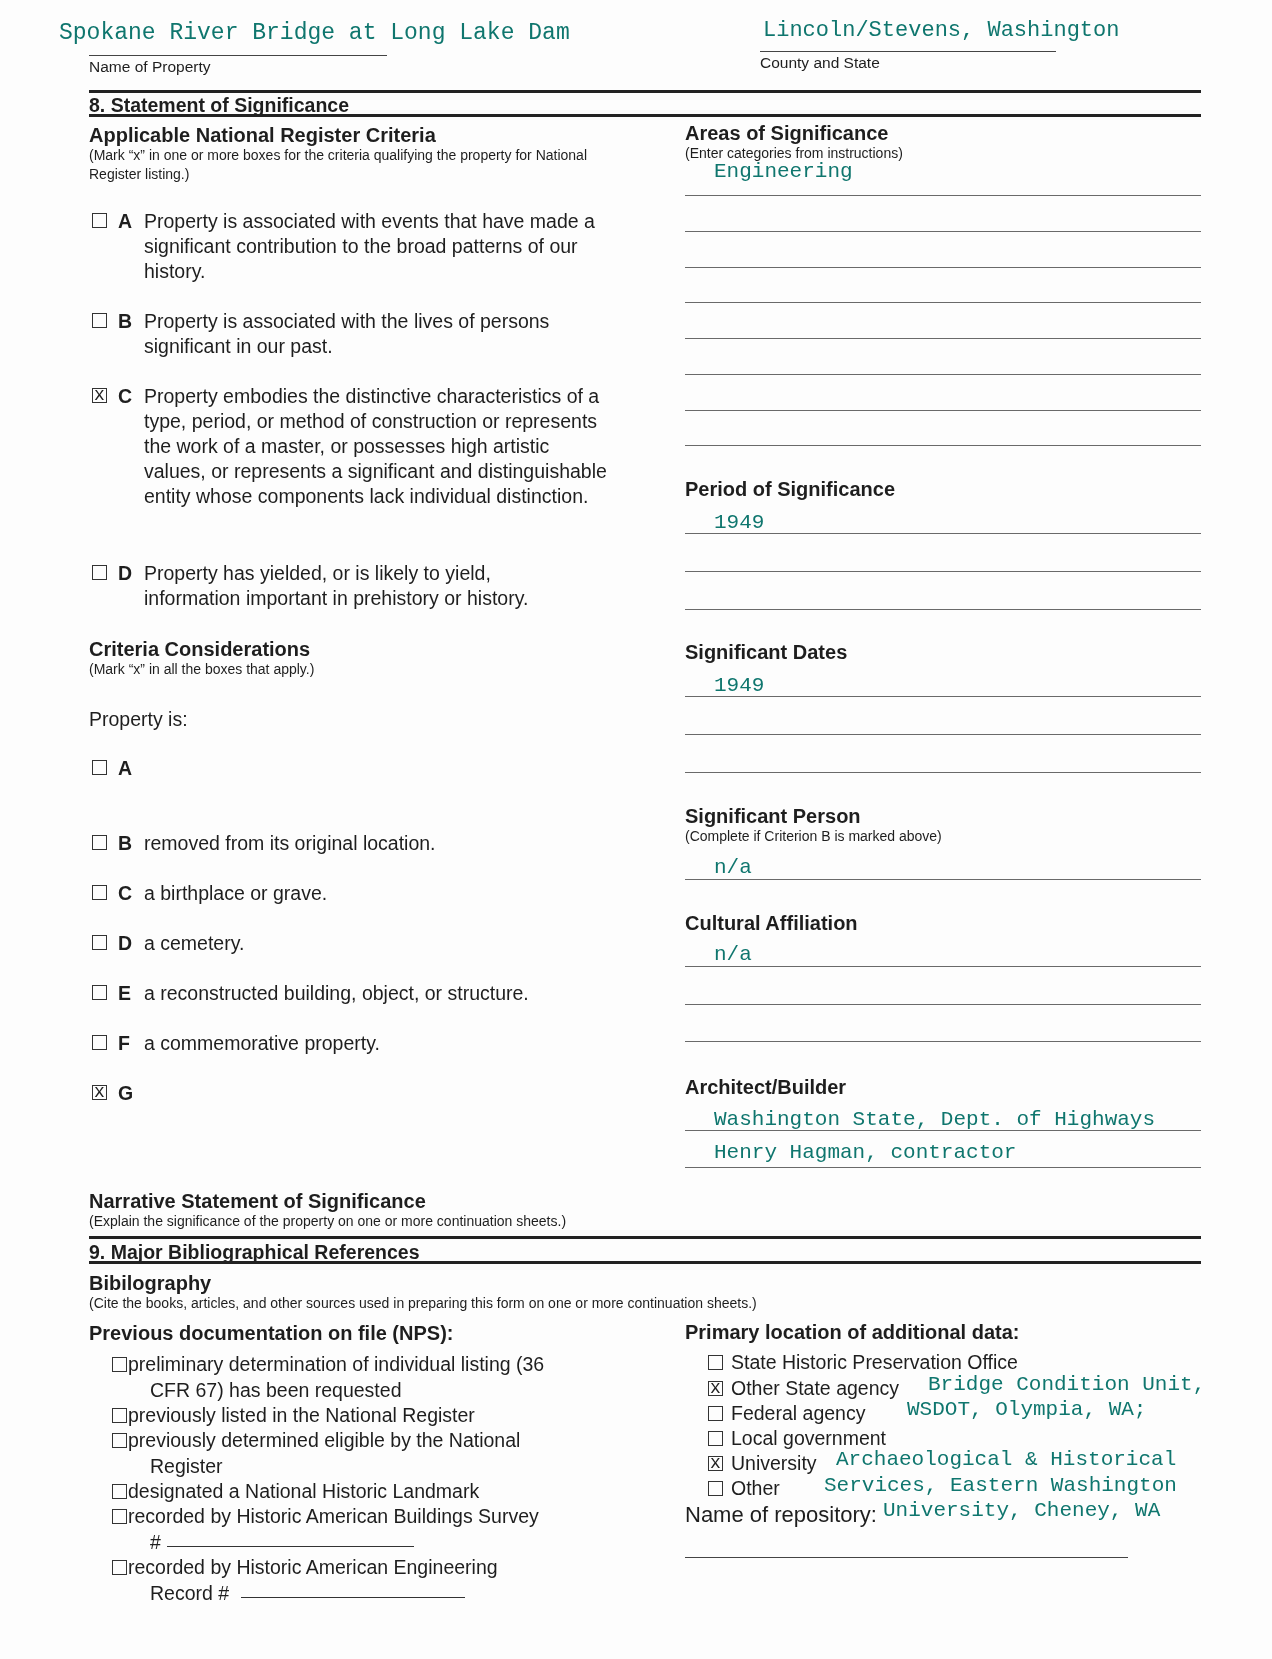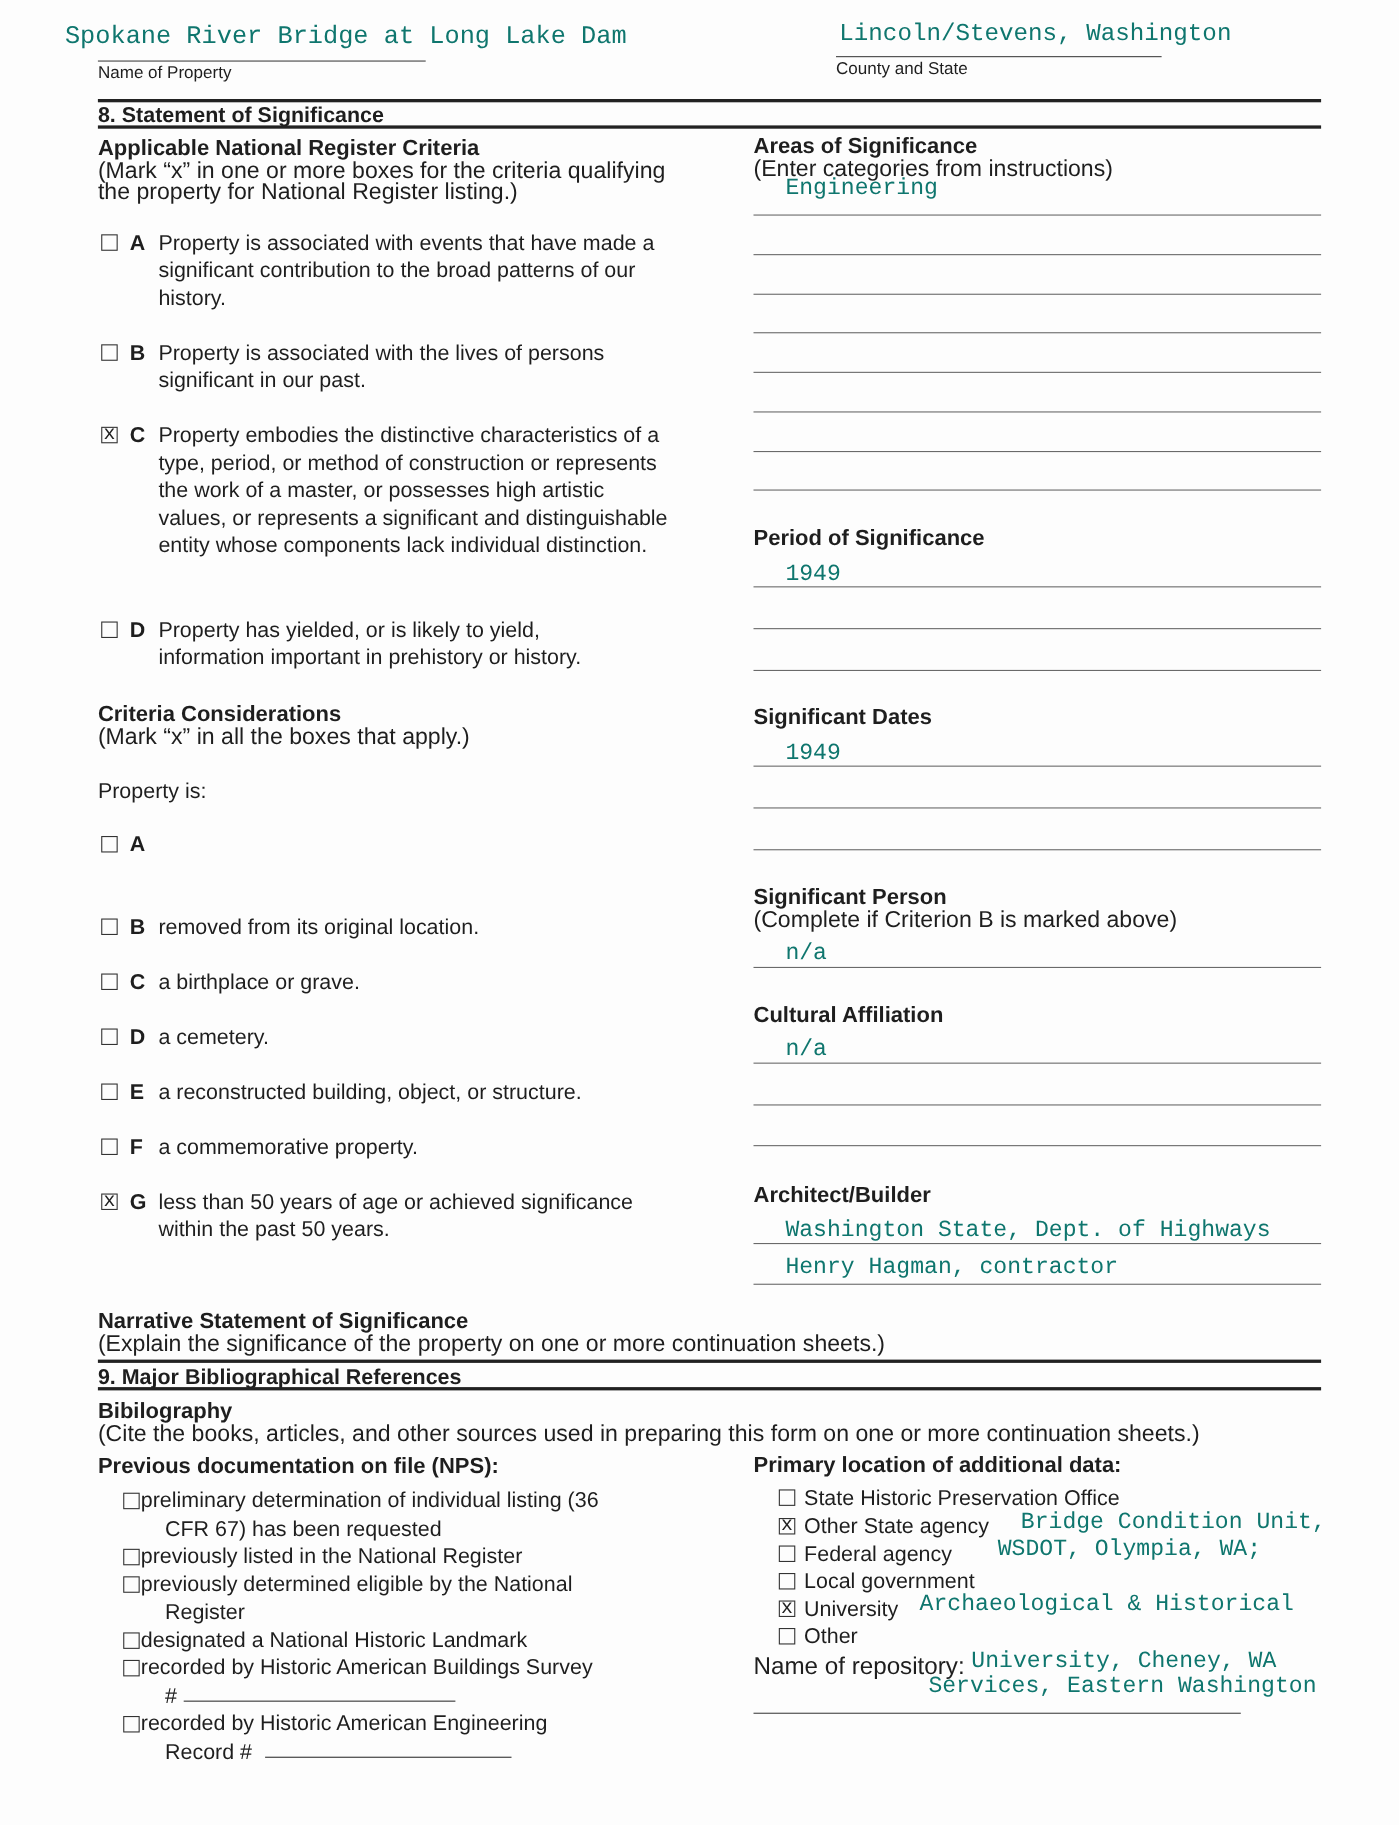--- a/index.html
+++ b/index.html
@@ -2,21 +2,21 @@
 <html><head>
 <meta charset="utf-8">
 <style>
   html, body { margin:0; padding:0; }
   body { width:1272px; height:1659px; background:#fdfdfd; position:relative; overflow:hidden; color:#1e1e1e; font-family:"Liberation Sans", sans-serif; }
   .abs { position:absolute; }
   .typed { font-family:"Liberation Mono", "DejaVu Sans Mono", monospace; color:#0f766e; }
   .hline { position:absolute; height:1px; background:#6a6a6a; }
   .bar { position:absolute; height:3px; background:#222; left:89px; width:1112px; }
   .hdr { font-weight:bold; font-size:20px; }
-  .sub { font-size:21px; line-height:19px; }
+  .sub { font-size:14px; line-height:19px; }
   .body { font-size:19.5px; line-height:25px; }
   .cb { display:inline-block; width:15px; height:15px; border:1.5px solid #333; box-sizing:border-box; position:relative; vertical-align:-1px; }
   .cb.checked::after { content:"x"; position:absolute; left:1px; top:-6px; font-family:"Liberation Mono", monospace; font-size:18px; color:#222; }
   .crit { position:absolute; left:89px; width:560px; }
   .crit .box { position:absolute; left:3px; top:4px; }
   .crit .letter { position:absolute; left:29px; font-weight:bold; }
   .crit .text { position:absolute; left:55px; width:480px; }
   .right-label { position:absolute; left:685px; }
   .field-line { position:absolute; left:685px; width:516px; height:1px; background:#6a6a6a; }
   .typed-val { position:absolute; left:714px; font-size:21px; }
@@ -96,21 +96,20 @@
   <span class="text">a reconstructed building, object, or structure.</span>
 </div>
 <div class="crit body" style="top:1031px;">
   <span class="cb box"></span>
   <span class="letter">F</span>
   <span class="text">a commemorative property.</span>
 </div>
 <div class="crit body" style="top:1081px;height:55px;">
   <span class="cb box checked"></span>
   <span class="letter">G</span>
-  <span class="text" style="width:470px;">less than 50 years of age or achieved significance within the past 50 years.</span>
 </div>
 
 <div class="abs hdr" style="left:89px;top:1190px;">Narrative Statement of Significance</div>
 <div class="abs sub" style="left:89px;top:1212px;">(Explain the significance of the property on one or more continuation sheets.)</div>
 
 <div class="right-label hdr" style="top:122px;">Areas of Significance</div>
 <div class="right-label sub" style="top:144px;">(Enter categories from instructions)</div>
 <div class="typed-val typed" style="top:160px;">Engineering</div>
 <div class="field-line" style="top:195px;"></div>
 <div class="field-line" style="top:231px;"></div>
@@ -206,17 +205,17 @@
 <div class="loc-item" style="top:1451px;">
   <span class="cb checked"></span><span>University</span>
 </div>
 <div class="loc-item" style="top:1476px;">
   <span class="cb"></span><span>Other</span>
 </div>
 
 <div class="loc-typed typed" style="left:928px;top:1373px;">Bridge Condition Unit,</div>
 <div class="loc-typed typed" style="left:907px;top:1398px;">WSDOT, Olympia, WA;</div>
 <div class="loc-typed typed" style="left:836px;top:1448px;">Archaeological &amp; Historical</div>
-<div class="loc-typed typed" style="left:844px;top:1474px;margin-top:48px;">Services, Eastern Washington</div>
+<div class="loc-typed typed" style="left:824px;top:1474px;">Services, Eastern Washington</div>
 
 <div class="abs" style="left:685px;top:1502px;font-size:22px;">Name of repository:</div>
 <div class="loc-typed typed" style="left:883px;top:1499px;">University, Cheney, WA</div>
 <div class="hline" style="left:685px;top:1557px;width:443px;background:#444;"></div>
 
 </body></html>

